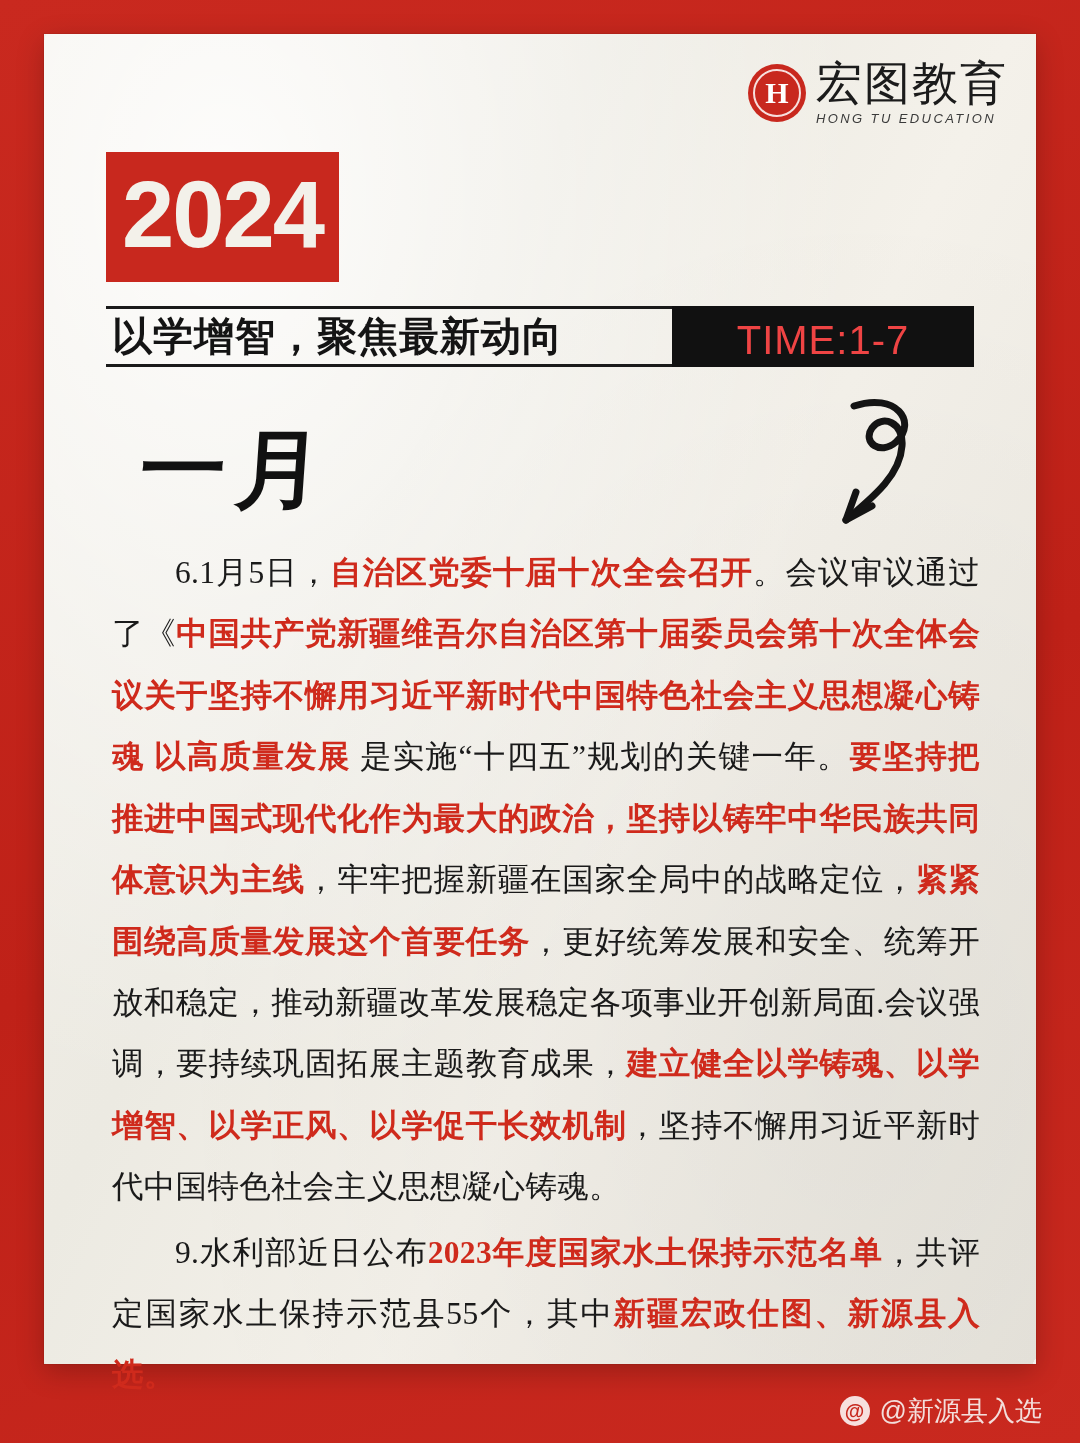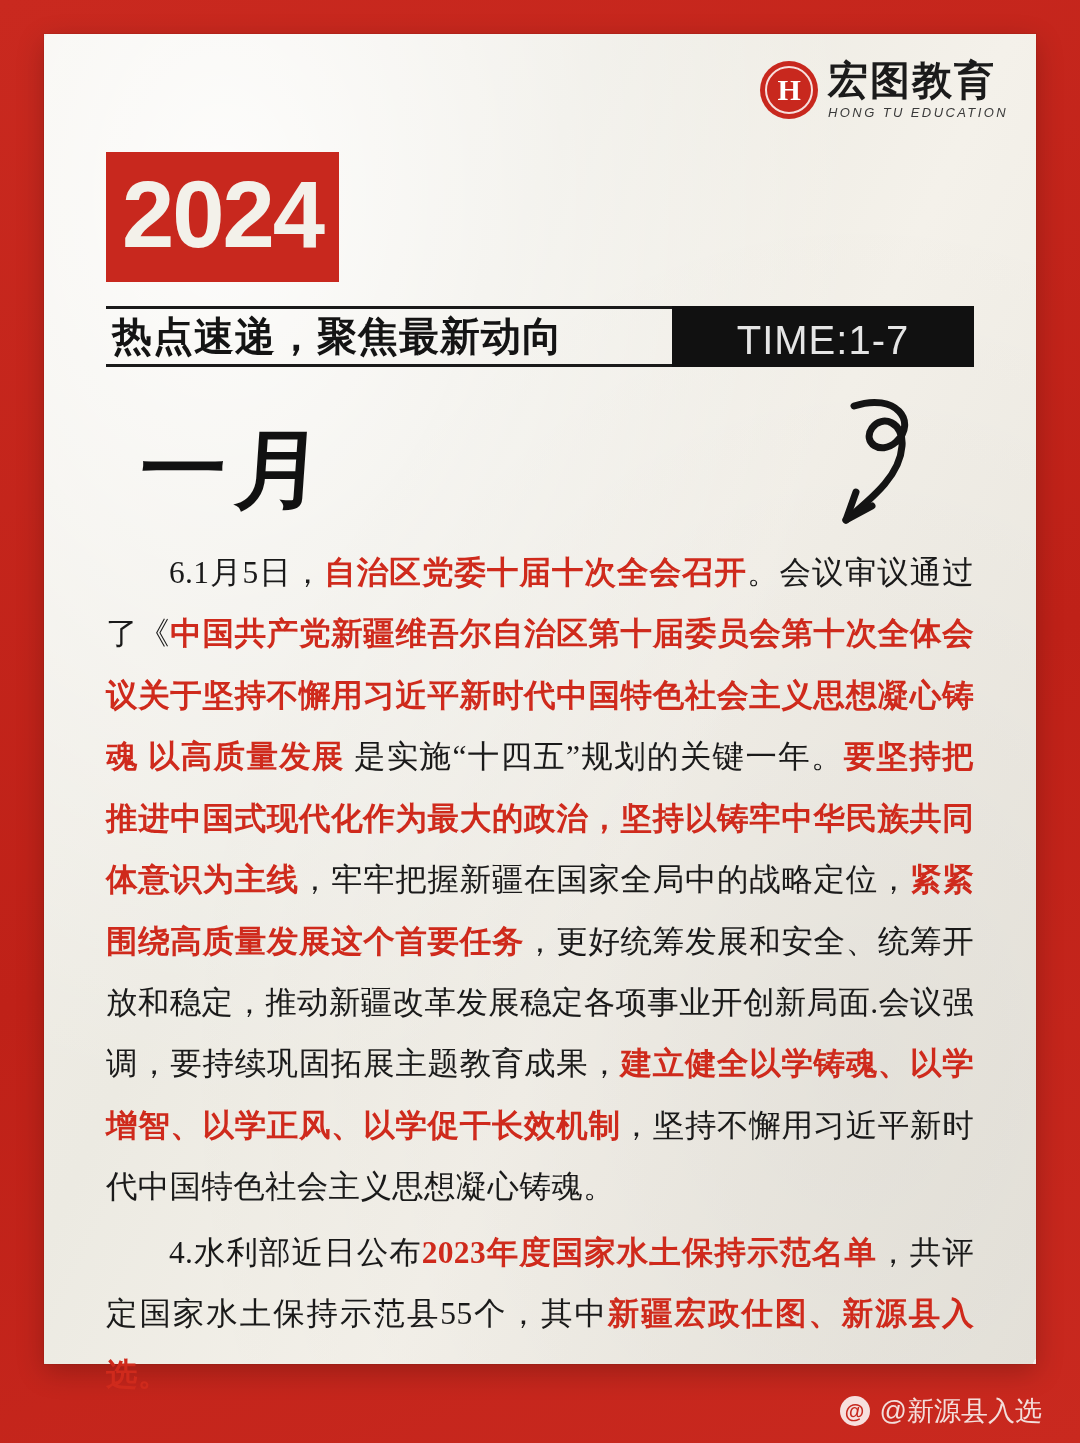--- a/index.html
+++ b/index.html
@@ -78,22 +78,22 @@
     content: "";
     position: absolute;
     inset: 5px;
     border: 2px solid rgba(255,255,255,0.85);
     border-radius: 50%;
   }
   .logo-text {
     line-height: 1;
   }
   .logo-cn {
-    font-size: 40px;
-    font-weight: bold;
+    font-size: 46px;
+    font-weight: normal;
     color: #1b1b1b;
     letter-spacing: 2px;
   }
   .logo-en {
     font-size: 13px;
     color: #3a3a3a;
     letter-spacing: 2.4px;
     margin-top: 6px;
     font-style: italic;
   }
@@ -142,21 +142,21 @@
     padding-left: 6px;
   }
   .sub-left span {
     font-size: 40px;
     font-weight: bold;
     color: #141414;
     letter-spacing: 1px;
   }
   .sub-right {
     background: #111;
-    color: #e5e5e5;
+    color: #ef4444;
     display: flex;
     align-items: center;
     justify-content: center;
     padding: 8px 26px 1px 26px;
     font-size: 40px;
     letter-spacing: 1px;
     min-width: 250px;
   }
 
   
@@ -175,21 +175,21 @@
     position: absolute;
     right: 110px;
     top: 360px;
     width: 150px;
     height: 160px;
   }
 
   
   .body-text {
     position: absolute;
-    left: 62px;
+    left: 68px;
     top: 508px;
     width: 868px;
     font-family: "Liberation Serif", serif;
     font-size: 31.5px;
     line-height: 1.95;
     color: #1a1a1a;
     text-align: justify;
     letter-spacing: 0.3px;
   }
   .body-text p {
@@ -240,36 +240,36 @@
           <div class="logo-en">HONG TU EDUCATION</div>
         </div>
       </div>
 
       <div class="title-row">
         <div class="year-badge">2024</div>
       </div>
 
       <div class="sub-row">
         <div class="sub-left">
-          <span>热点速递，聚焦最新动向</span>
+          <span>以学增智，聚焦最新动向</span>
         </div>
         <div class="sub-right">TIME:1-7</div>
       </div>
 
       <div class="month">一月</div>
 
       <svg class="arrow" viewBox="0 0 150 160">
         <path d="M78 12 C120 -2 142 28 120 48 C104 62 86 48 96 34 C106 20 128 28 126 52 C124 82 96 104 70 126" fill="none" stroke="#141414" stroke-width="7" stroke-linecap="round"></path>
         <path d="M70 126 L96 112 M70 126 L80 98" fill="none" stroke="#141414" stroke-width="7" stroke-linecap="round"></path>
       </svg>
 
       <div class="body-text">
         <p><span>6.1月5日，</span><span class="hl-b">自治区党委十届十次全会召开</span><span>。会议审议通过了《</span><span class="hl-b">中国共产党新疆维吾尔自治区第十届委员会第十次全体会议关于坚持不懈用习近平新时代中国特色社会主义思想凝心铸魂 以高质量发展</span><span> 是实施“十四五”规划的关键一年。</span><span class="hl-b">要坚持把推进中国式现代化作为最大的政治，坚持以铸牢中华民族共同体意识为主线</span><span>，牢牢把握新疆在国家全局中的战略定位，</span><span class="hl-b">紧紧围绕高质量发展这个首要任务</span><span>，更好统筹发展和安全、统筹开放和稳定，推动新疆改革发展稳定各项事业开创新局面.会议强调，要持续巩固拓展主题教育成果，</span><span class="hl-b">建立健全以学铸魂、以学增智、以学正风、以学促干长效机制</span><span>，坚持不懈用习近平新时代中国特色社会主义思想凝心铸魂。</span></p>
 
-        <p><span>4.水利部近日公布</span><span class="hl-b">2023年度国家水土保持示范名单</span><span>，共评定国家水土保持示范县55个，其中</span><span class="hl-b">新疆宏政仕图、新源县入选。</span></p>
+        <p><span>9.水利部近日公布</span><span class="hl-b">2023年度国家水土保持示范名单</span><span>，共评定国家水土保持示范县55个，其中</span><span class="hl-b">新疆宏政仕图、新源县入选。</span></p>
       </div>
 
     </div>
   </div>
 
   <div class="footer">
     <div class="weibo-icon">@</div>
     <div>@新源县入选</div>
   </div>
 </div>

